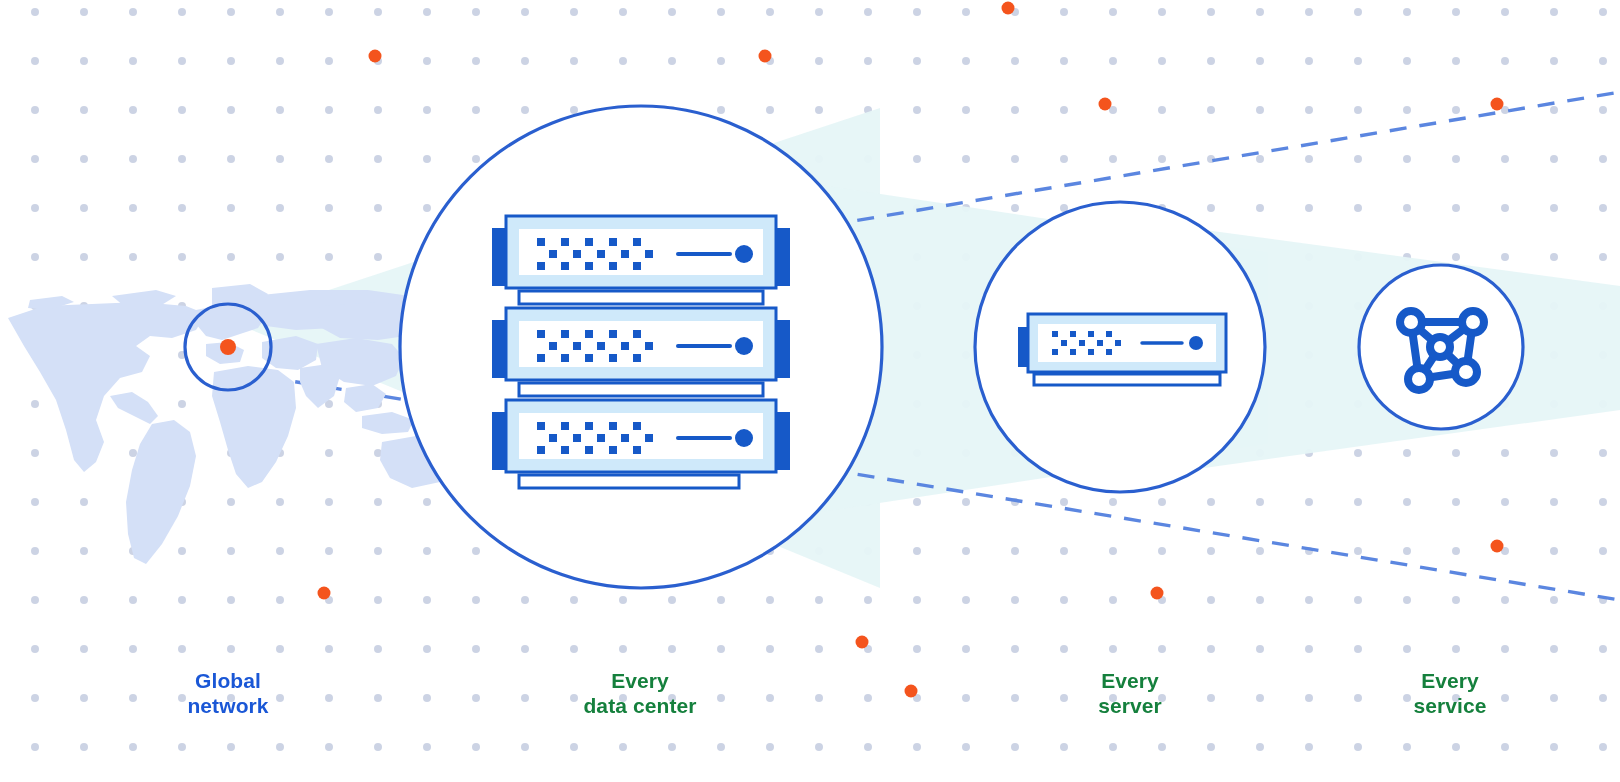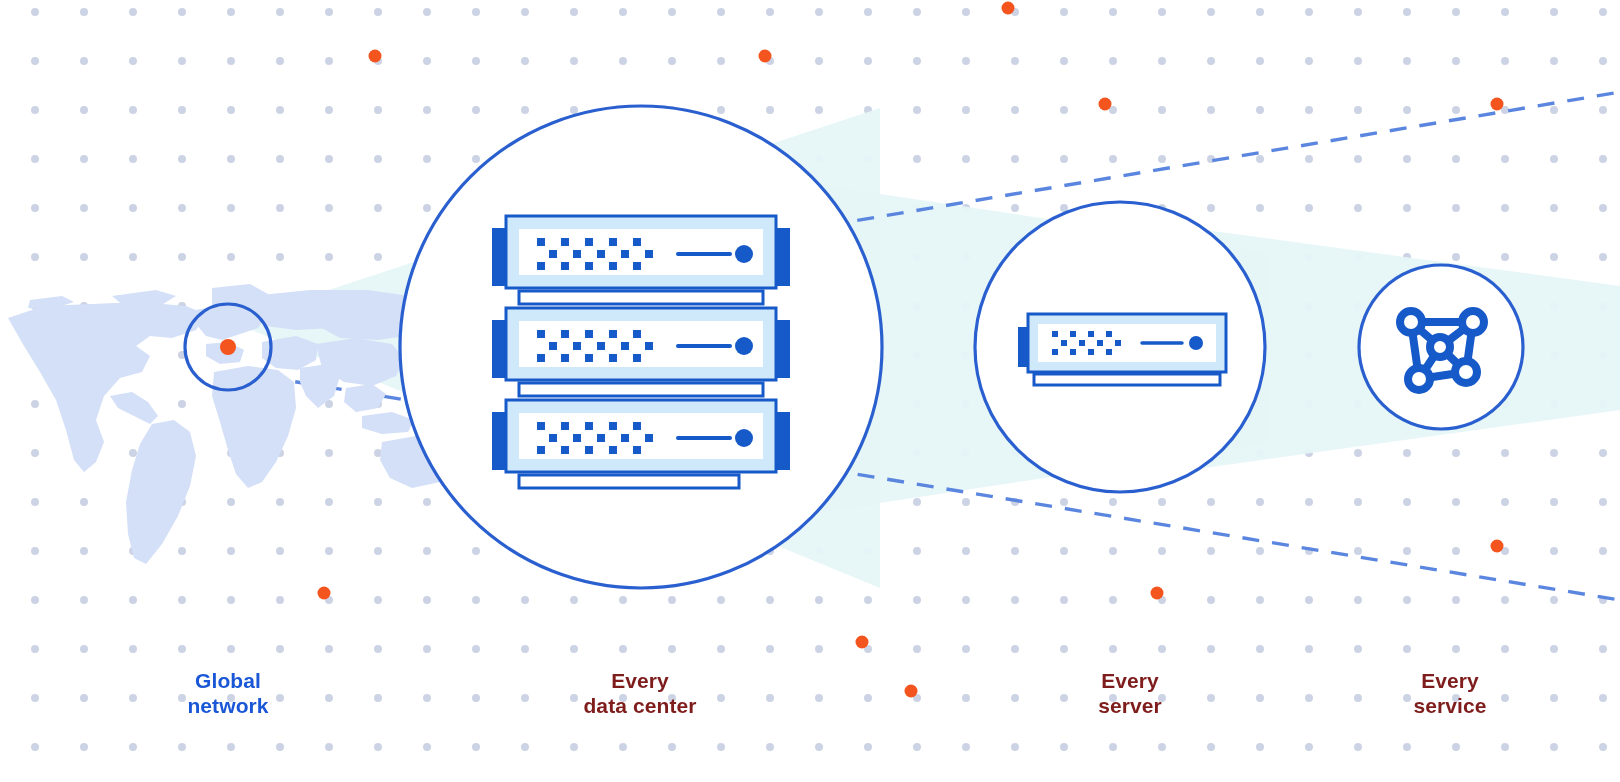--- a/index.html
+++ b/index.html
@@ -20,21 +20,21 @@
     left:0; top:0;
     width:1620px;
     height:782px;
   }
   .label{
     position:absolute;
     text-align:center;
     font-size:21px;
     line-height:25px;
     font-weight:700;
-    color:#7f1d1d;
+    color:#15803d;
     letter-spacing:0.1px;
     white-space:pre-line;
     user-select:none;
   }
   .label.accent{ color:#1a57d6; }
   .lbl-global{ left:128px;  top:668px; width:200px; }
   .lbl-dc{     left:540px;  top:668px; width:200px; }
   .lbl-server{ left:1030px; top:668px; width:200px; }
   .lbl-service{left:1350px; top:668px; width:200px; }
 </style>

